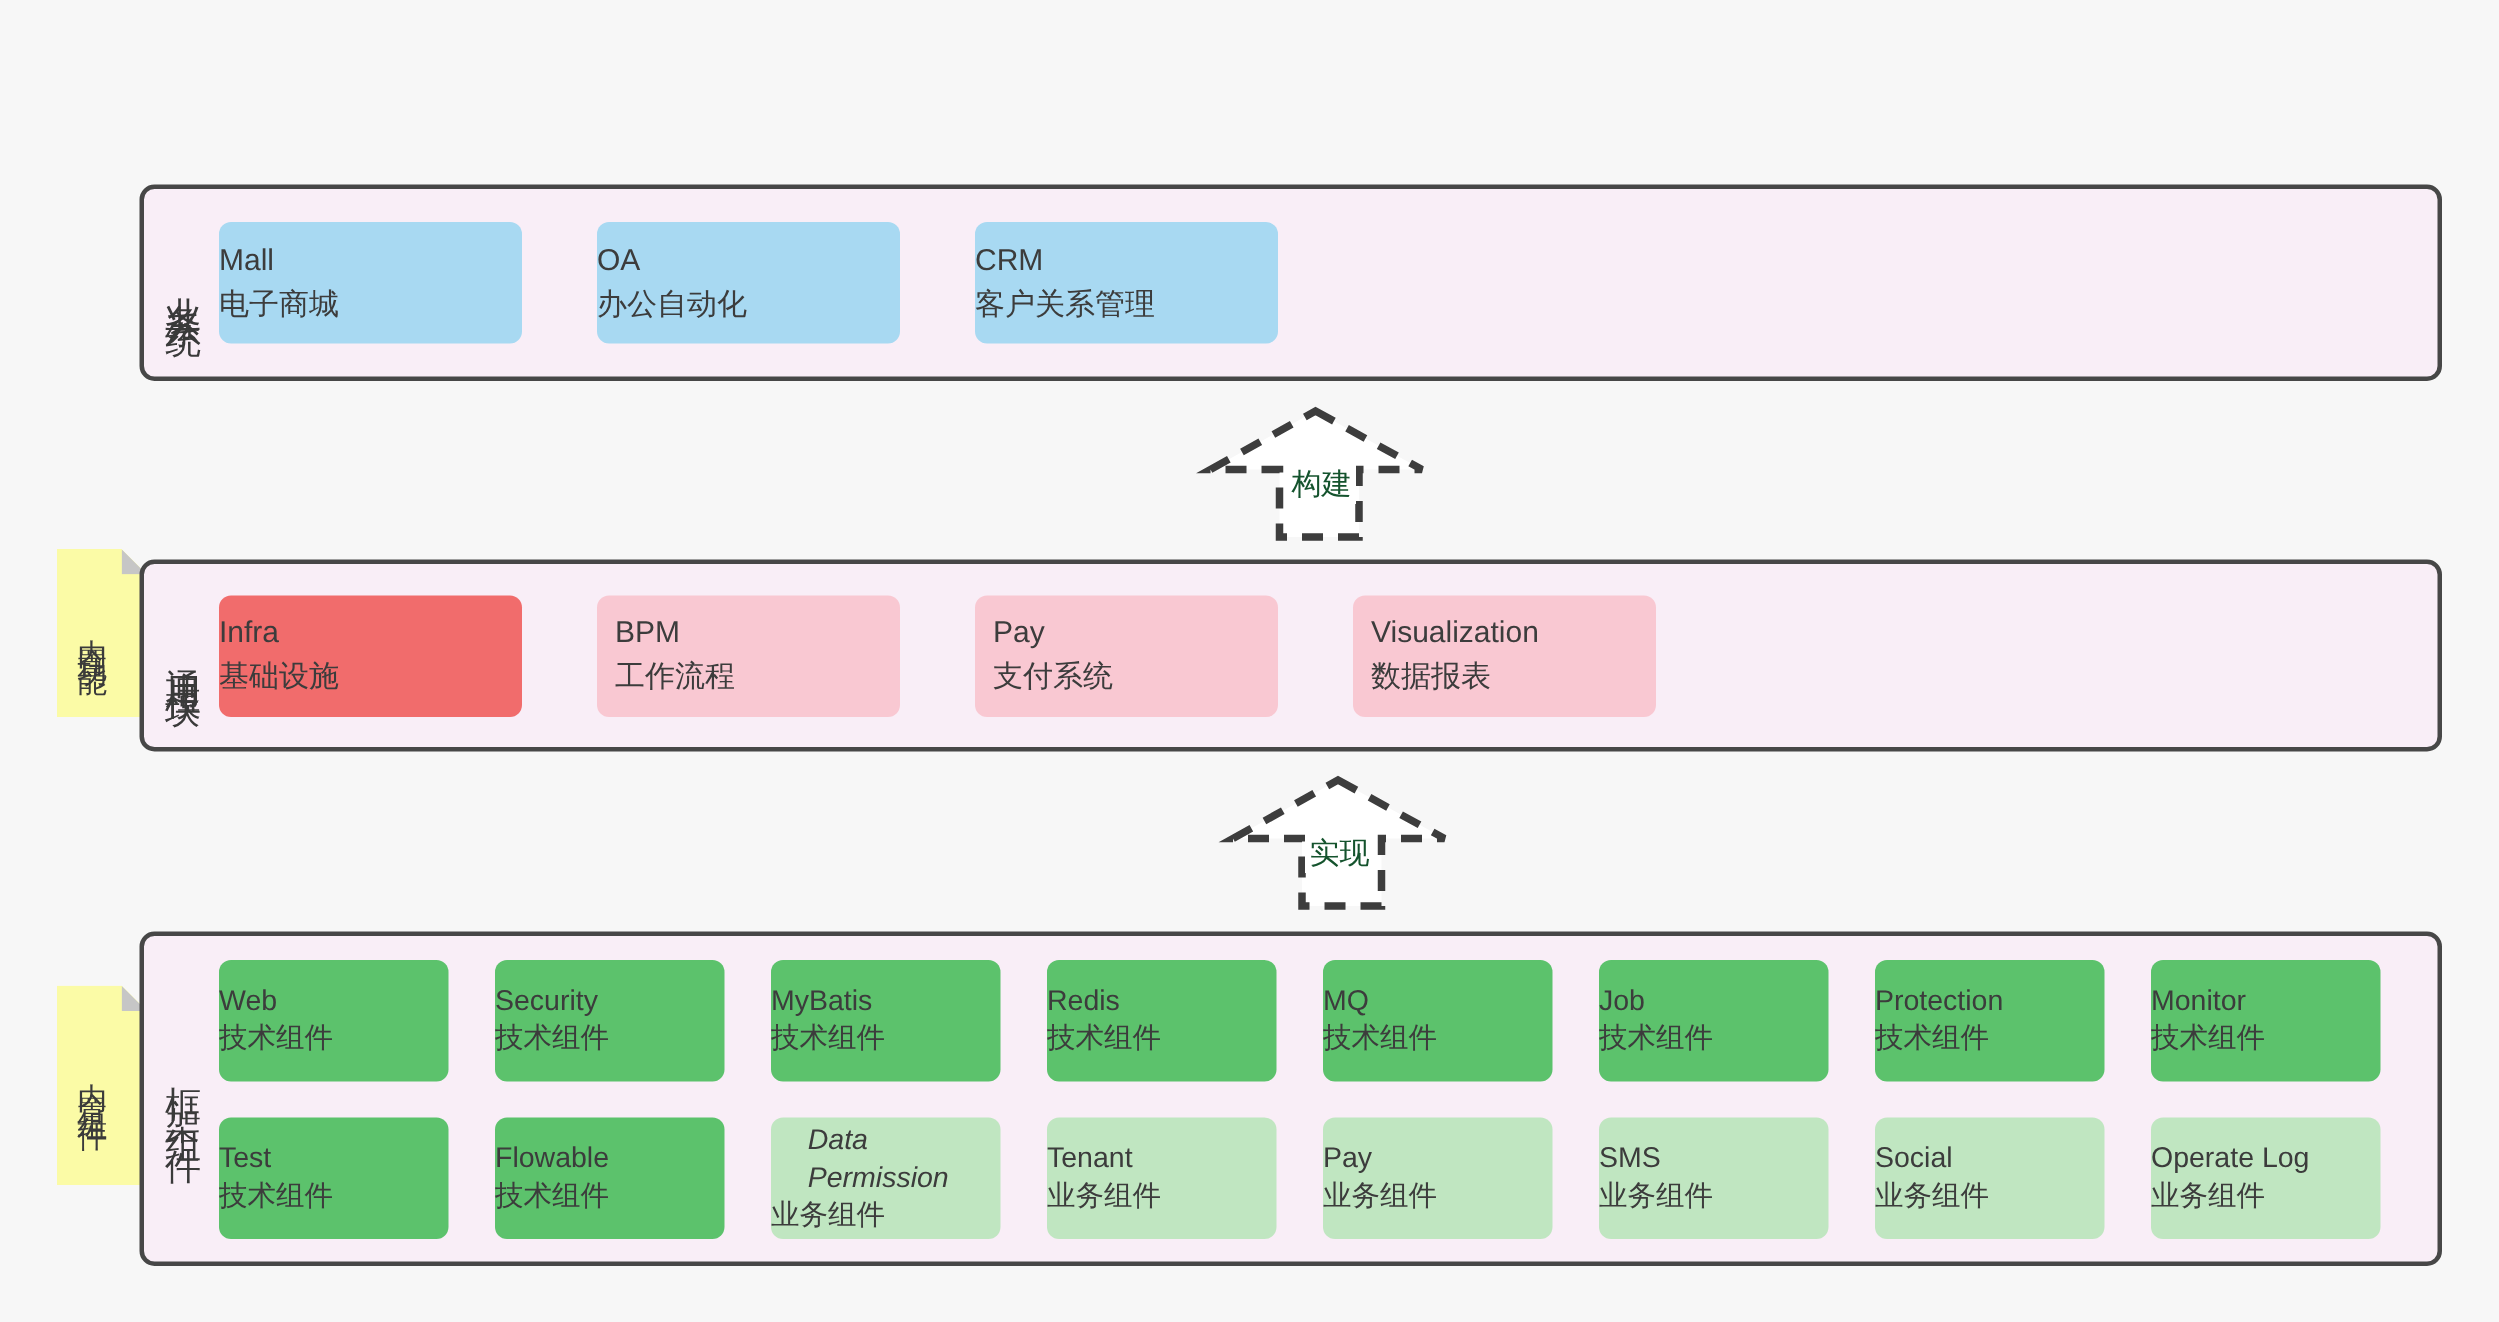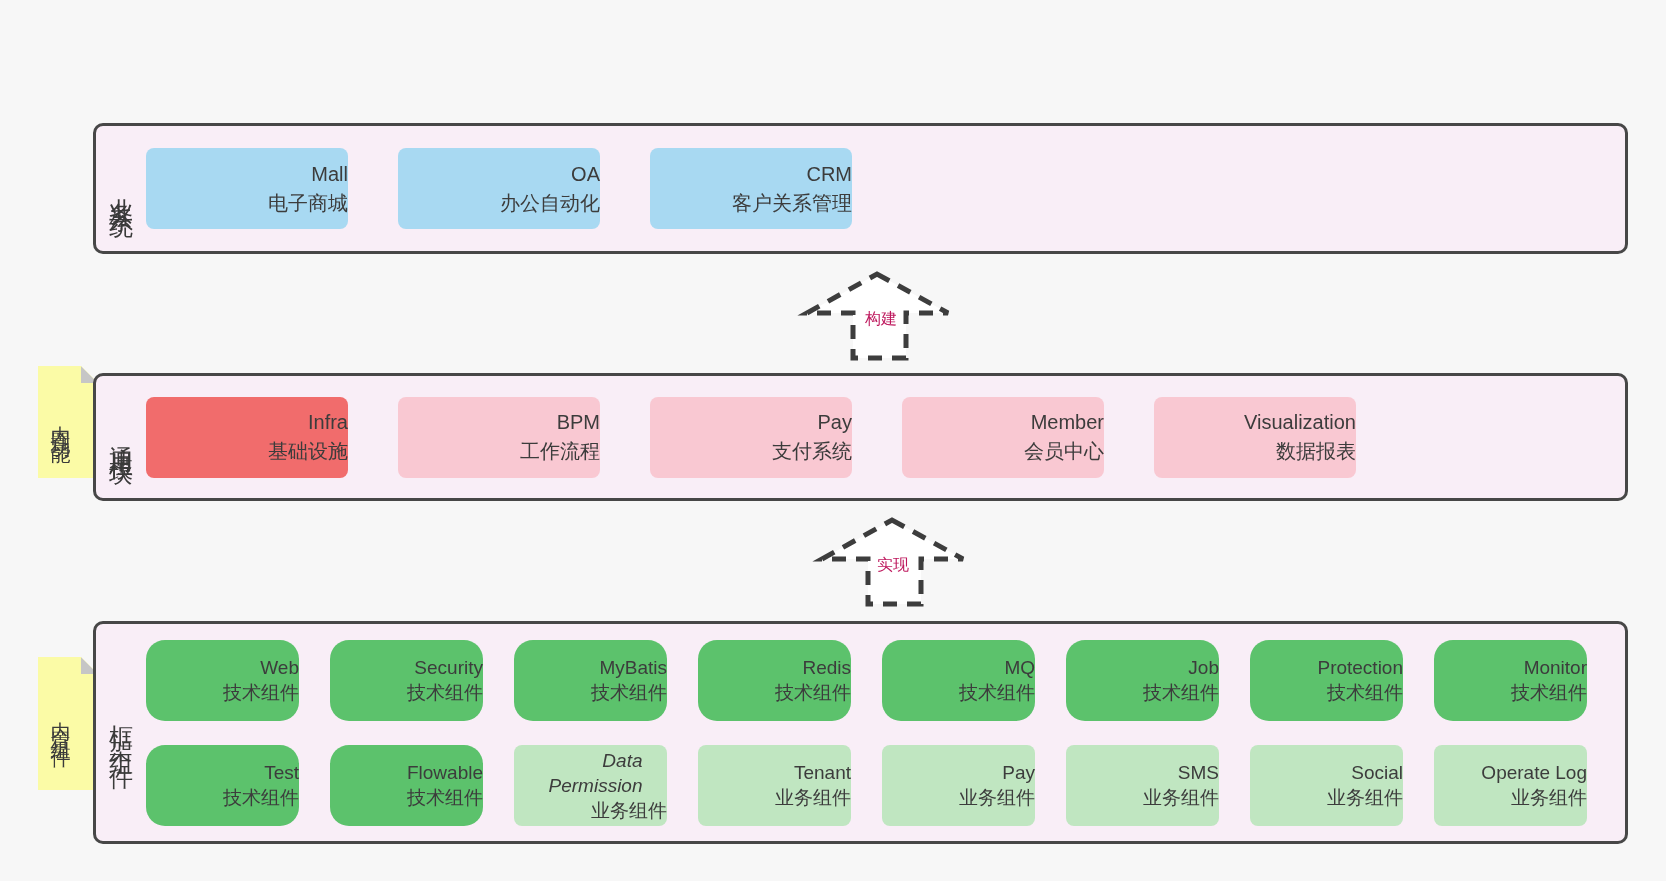--- a/index.html
+++ b/index.html
@@ -21,34 +21,34 @@
   .vlabel{
     writing-mode:vertical-rl;text-orientation:upright;
     font-size:24px;color:#3a3a3a;line-height:1;
     margin-left:13px;flex:0 0 auto;letter-spacing:5px;
   }
   #sec-components .vlabel{letter-spacing:14px;}
 
   
   .row6{display:flex;gap:50px;margin-left:13px;}
   .box{
-    border-radius:8px;box-sizing:border-box;text-align:right;
+    border-radius:8px;box-sizing:border-box;text-align:left;
     display:flex;flex-direction:column;justify-content:center;
     color:#3c3c3c;
   }
   .row6 .box{width:202px;height:81px;font-size:20px;line-height:29px;}
   .grid8{
     display:grid;grid-template-columns:repeat(8,153px);
     grid-auto-rows:81px;column-gap:31px;row-gap:24px;margin-left:13px;
   }
   .grid8 .box{font-size:19px;line-height:25px;}
   .blue{background:#a8d9f2;}
   .red{background:#f16c6c;}
   .pink{background:#f9c8d2;padding-left:12px;}
-  .g1{background:#5cc26c;border-radius:19px;}
+  .g1{background:#5cc26c;}
   .g2{background:#c0e6c1;}
   .wrap .en{max-width:104px;margin:0 auto;font-style:italic;}
 
   
   .note{
     position:absolute;background:#fbfba6;z-index:0;
     display:flex;align-items:center;justify-content:center;
     clip-path:polygon(0 0, calc(100% - 17px) 0, 100% 17px, 100% 100%, 0 100%);
   }
   .note .fold{
@@ -66,21 +66,21 @@
 
   
   .arrow-svg{position:absolute;z-index:2;}
   #arrow-build{left:797px;top:266px;}
   #arrow-implement{left:812px;top:512px;}
   .arrow-svg path{
     fill:#ffffff;stroke:#3d3d3d;stroke-width:5;
     stroke-dasharray:14 10;stroke-linejoin:miter;
   }
   .arrow-label{
-    position:absolute;z-index:3;font-size:16px;color:#be185d;
+    position:absolute;z-index:3;font-size:20px;color:#14532d;
     background:#ffffff;padding:0 3px;transform:translateX(-50%);
     white-space:nowrap;
   }
   #label-build{left:881px;top:309px;}
   #label-implement{left:893px;top:555px;}
 </style>
 </head>
 <body>
 
 <div class="note" id="note-modules">
@@ -124,24 +124,20 @@
     </div>
     <div class="box pink">
       <span class="en">BPM</span>
       <span class="zh">工作流程</span>
     </div>
     <div class="box pink">
       <span class="en">Pay</span>
       <span class="zh">支付系统</span>
     </div>
     <div class="box pink">
-      <span class="en">Member</span>
-      <span class="zh">会员中心</span>
-    </div>
-    <div class="box pink">
       <span class="en">Visualization</span>
       <span class="zh">数据报表</span>
     </div>
   </div>
 </div>
 
 <svg class="arrow-svg" id="arrow-implement" width="161" height="100" viewBox="0 0 161 100">
   <path d="M80 8 L151 47 L109 47 L109 92 L56 92 L56 47 L10 47 Z"></path>
 </svg>
 <div class="arrow-label" id="label-implement">实现</div>

